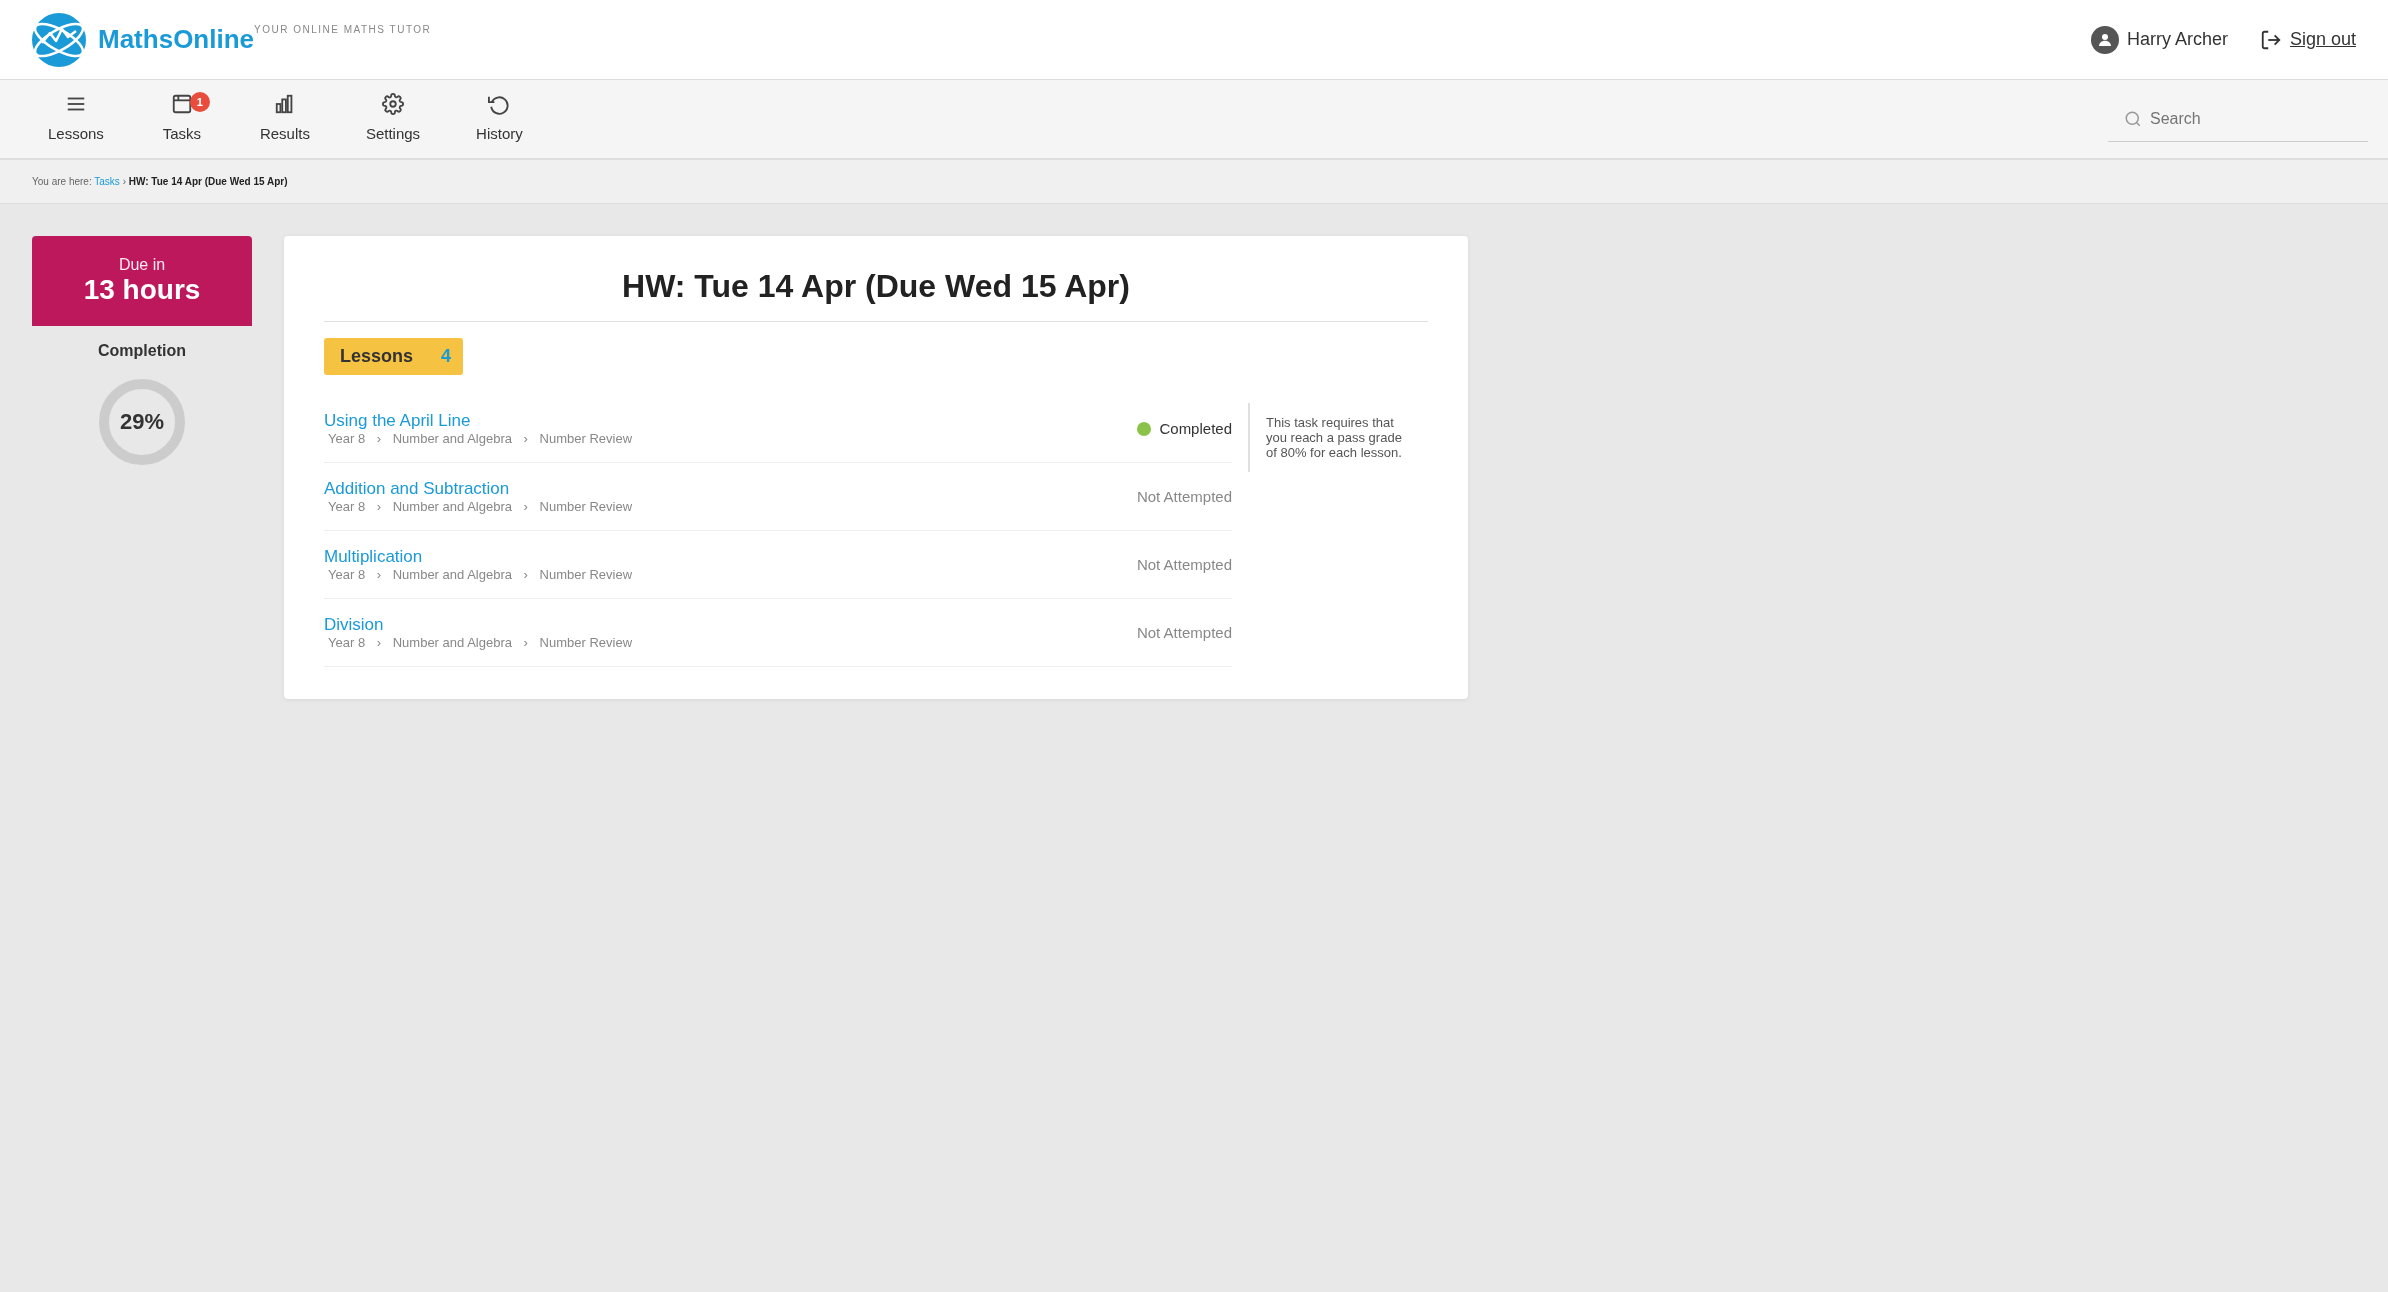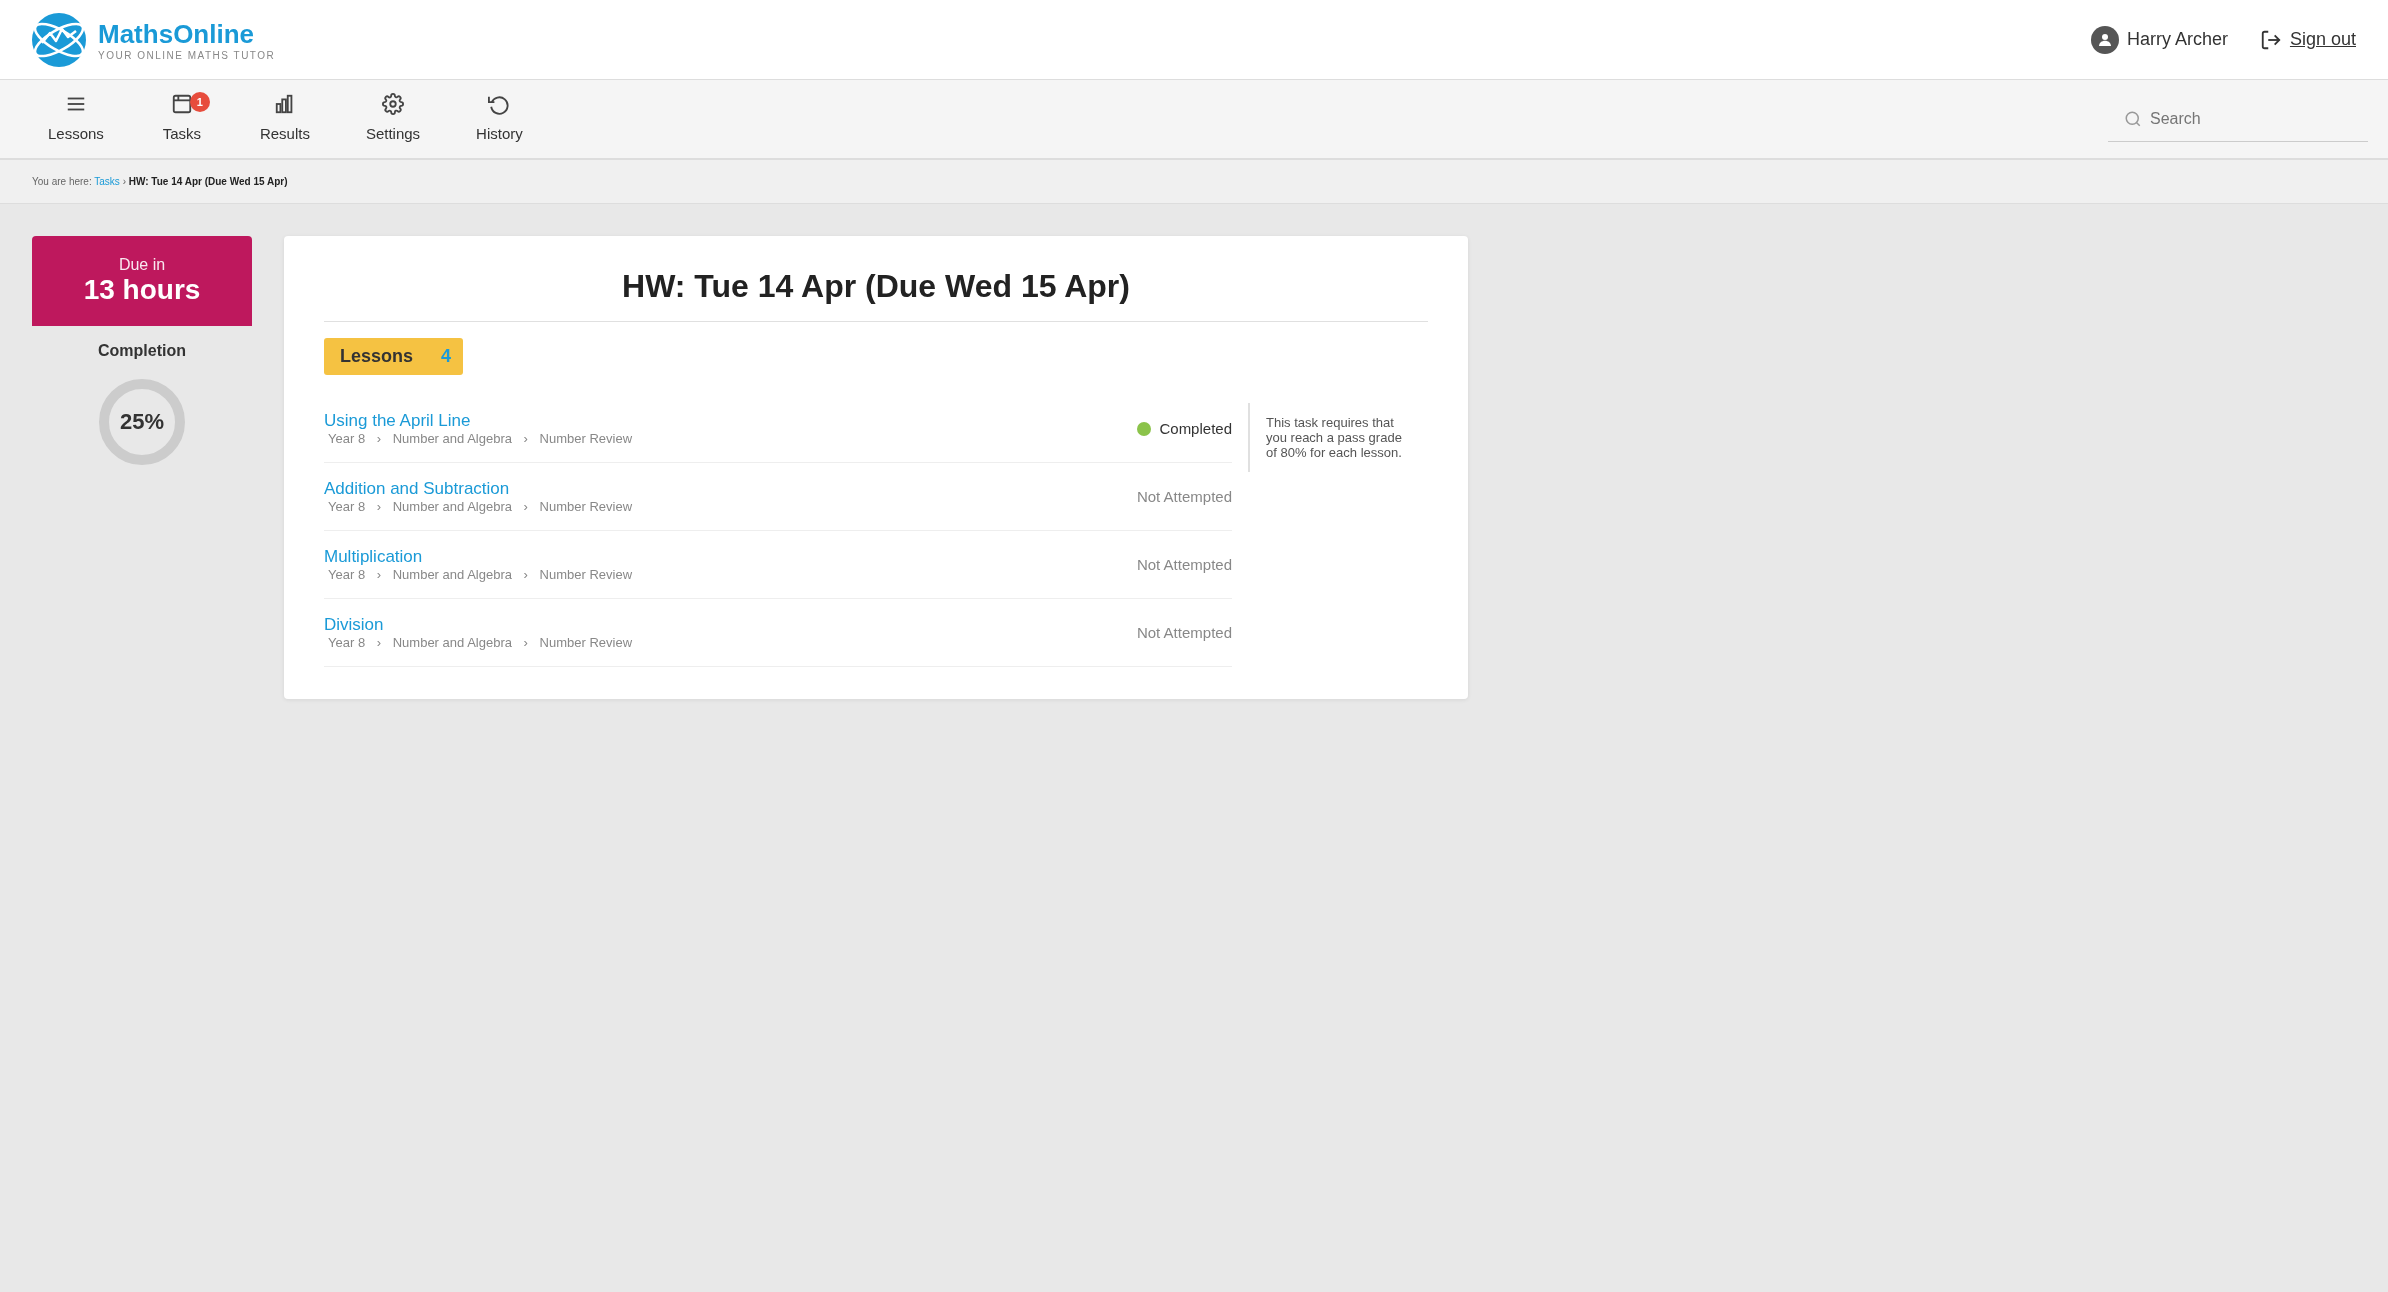--- a/index.html
+++ b/index.html
@@ -17,21 +17,21 @@
     }
     .logo-area {
       display: flex;
       align-items: center;
       gap: 12px;
     }
     .logo-icon {
       width: 54px;
       height: 54px;
     }
-    .logo-text { display: flex; flex-direction: column; }
+    .logo-text { display: flex; }
     .logo-title { font-size: 26px; font-weight: 700; color: #222; }
     .logo-title span { color: #1a9ad7; }
     .logo-subtitle { font-size: 10px; color: #888; letter-spacing: 1.5px; text-transform: uppercase; }
 
     .header-right {
       display: flex;
       align-items: center;
       gap: 32px;
     }
     .user-info {
@@ -400,21 +400,21 @@
       <div class="completion-label">Completion</div>
       <div class="donut-container">
         <div class="donut">
           <svg width="100" height="100" viewBox="0 0 100 100">
 
             <circle cx="50" cy="50" r="38" fill="none" stroke="#ccc" stroke-width="10"></circle>
 
             <circle cx="50" cy="50" r="38" fill="none" stroke="#555" stroke-width="10" stroke-dasharray="59.7 238.76" stroke-dashoffset="59.7" transform="rotate(-90 50 50)"></circle>
           </svg>
           <div class="donut-text">
-            <span>25%</span>
+            <span>29%</span>
           </div>
         </div>
       </div>
     </div>
   </div>
 
   <div class="content">
     <h1 class="task-title">HW: Tue 14 Apr (Due Wed 15 Apr)</h1>
     <hr class="divider">
 

